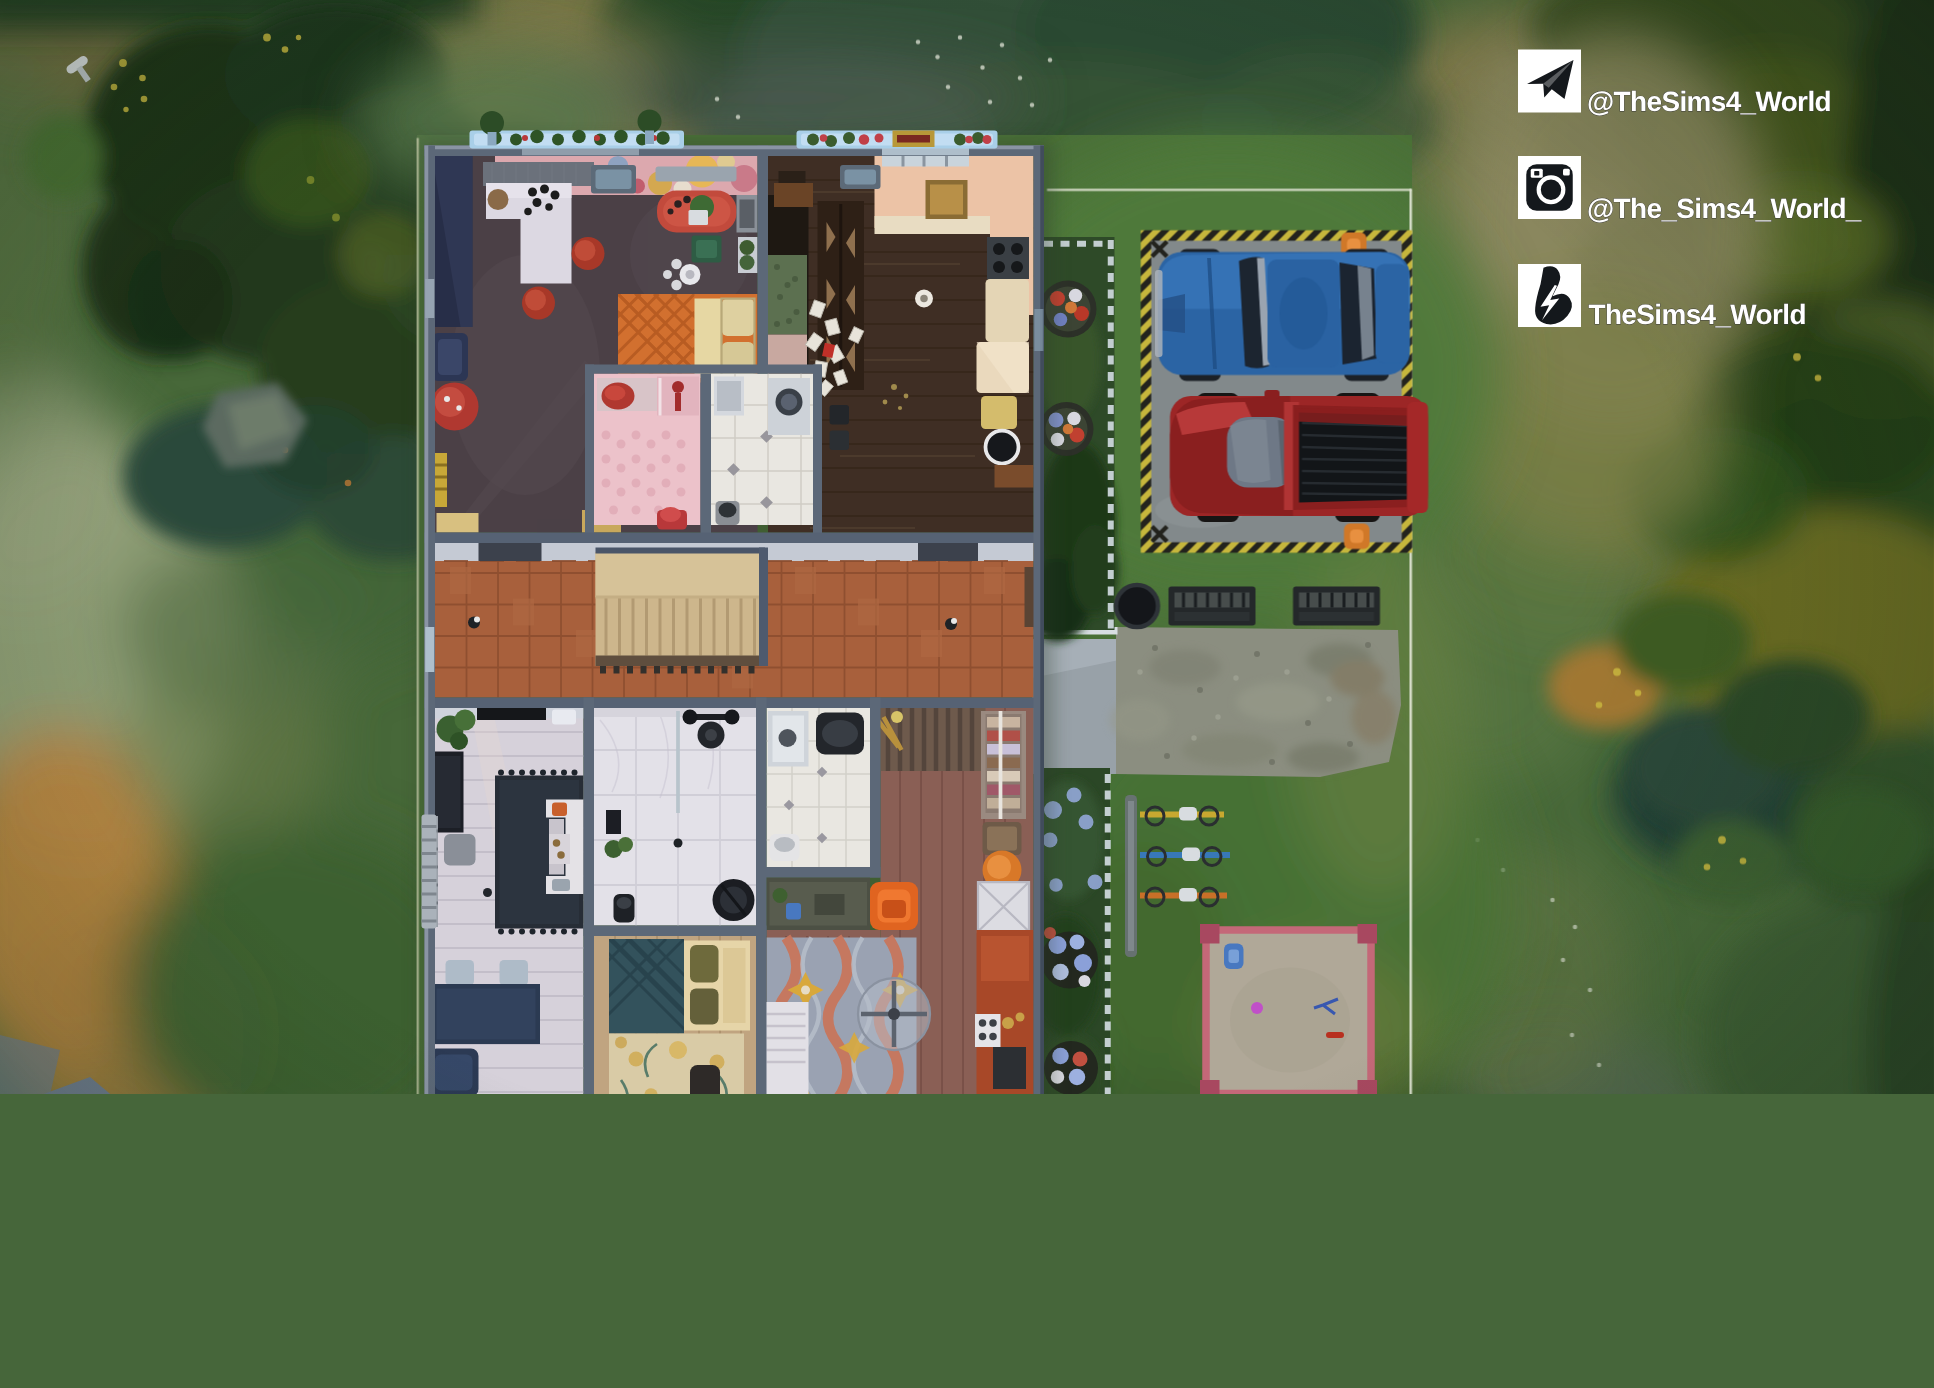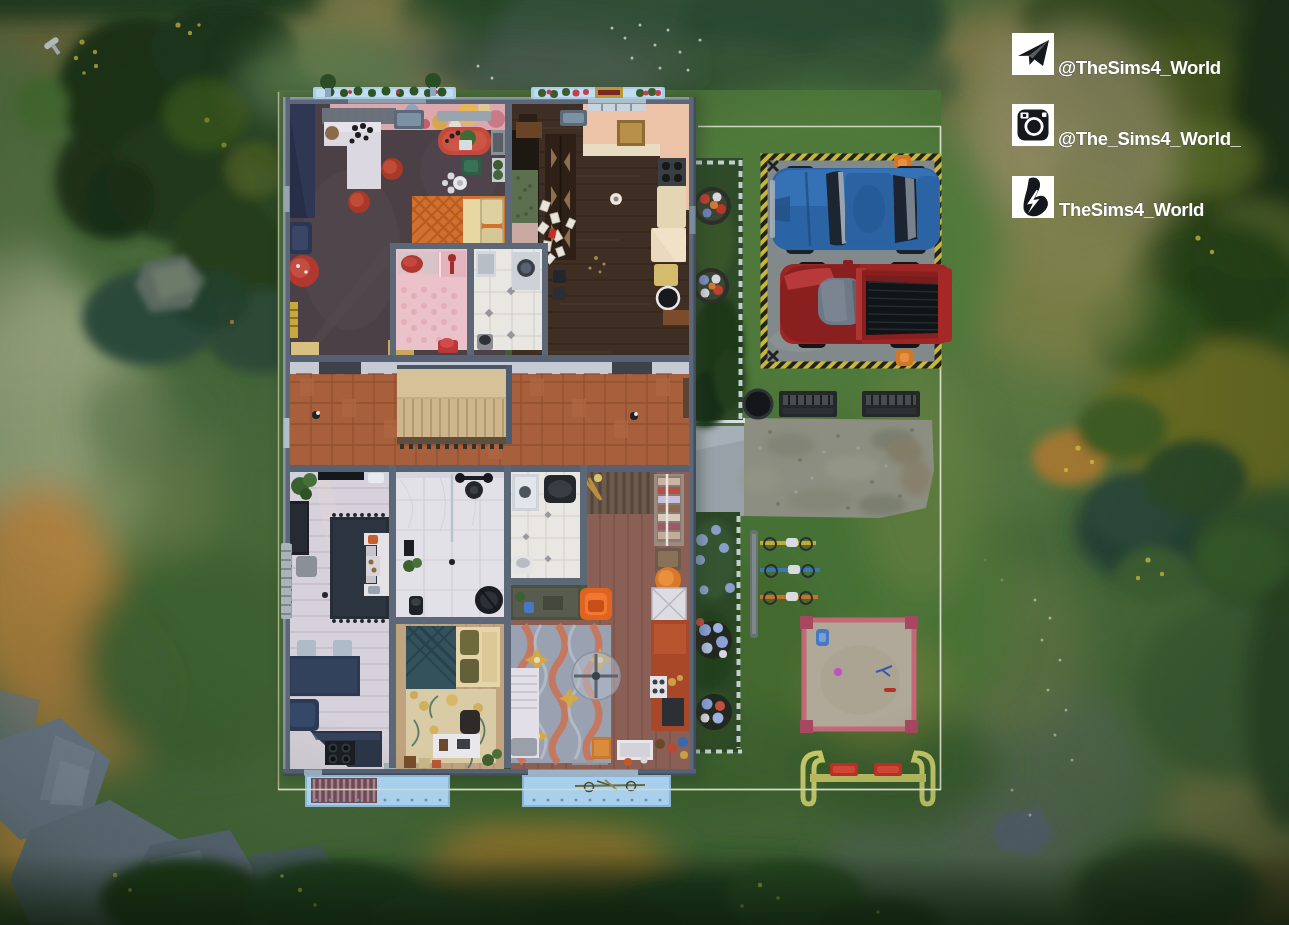--- a/index.html
+++ b/index.html
@@ -1,16 +1,16 @@
 <!DOCTYPE html>
 <html><head>
 <meta charset="utf-8">
 <style>
   html,body{margin:0;padding:0;background:#46663a;}
-  .wrap{position:relative;width:1289px;height:925px;overflow:hidden;font-family:"Liberation Sans",sans-serif;text-align:center;}
+  .wrap{position:relative;width:1289px;height:729px;overflow:hidden;font-family:"Liberation Sans",sans-serif;text-align:center;}
 </style>
 </head>
 <body>
 <div class="wrap">
 <svg width="1289" height="925" viewBox="0 0 1289 925" xmlns="http://www.w3.org/2000/svg">
 <defs>
   <filter id="b18" x="-60%" y="-60%" width="220%" height="220%">
           <feGaussianBlur stdDeviation="18"></feGaussianBlur>
         </filter>
   <filter id="b10" x="-60%" y="-60%" width="220%" height="220%">

